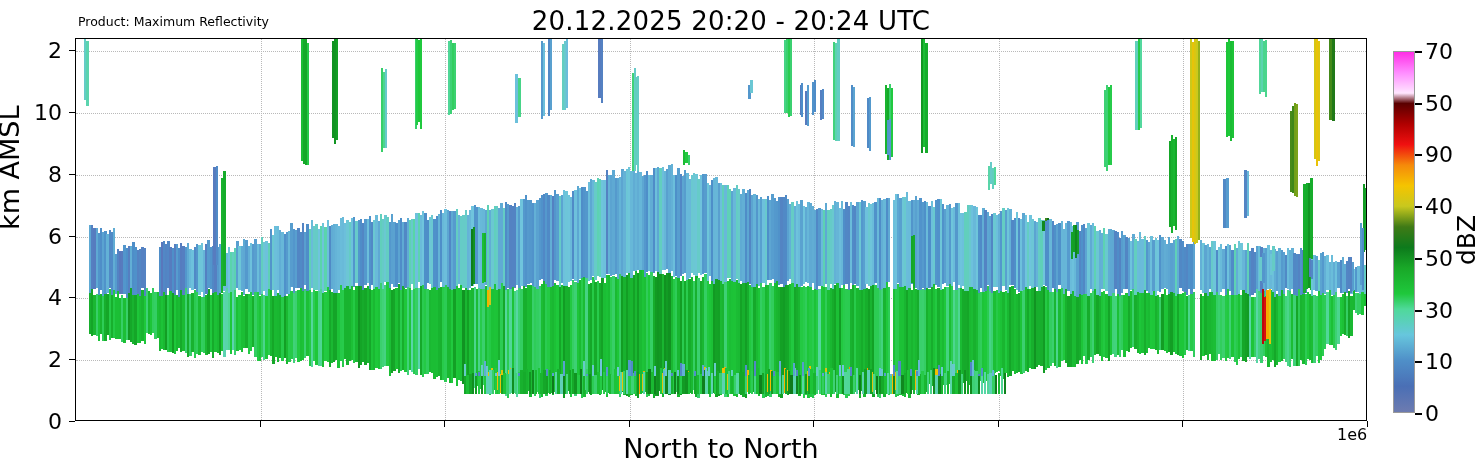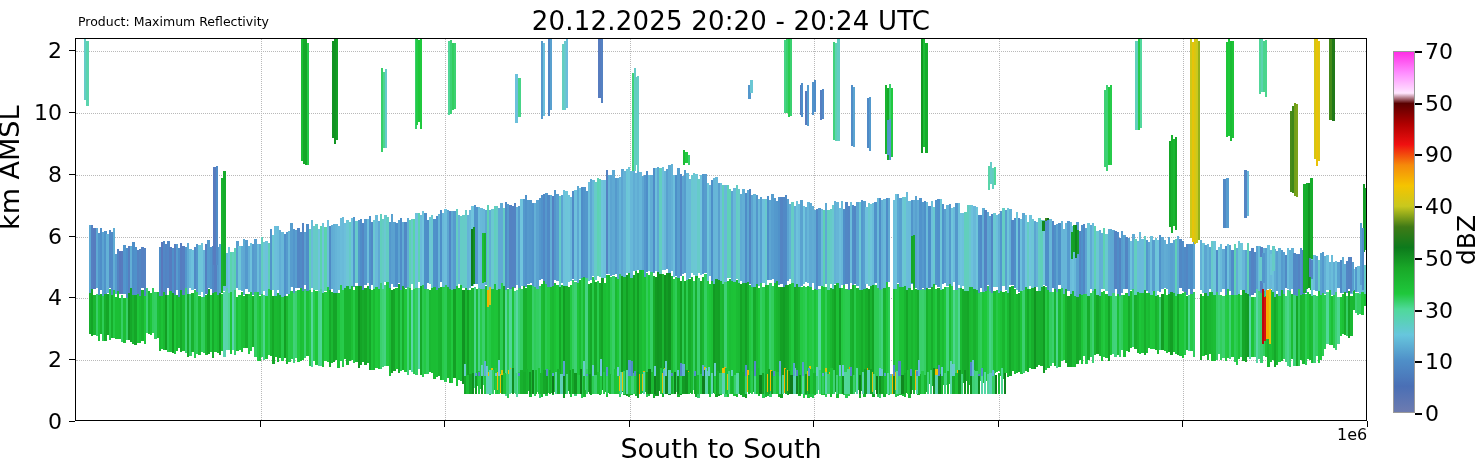--- a/index.html
+++ b/index.html
@@ -1702,21 +1702,21 @@
 
 <div id="xticks">
     <div class="xtick-mark" style="left: 259.571px;"></div>
     <div class="xtick-mark" style="left: 444.143px;"></div>
     <div class="xtick-mark" style="left: 628.714px;"></div>
     <div class="xtick-mark" style="left: 813.286px;"></div>
     <div class="xtick-mark" style="left: 997.857px;"></div>
     <div class="xtick-mark" style="left: 1182.43px;"></div>
     <div class="xtick-mark" style="left: 1367px;"></div>
   </div>
-<div id="xlabel">South to South</div>
+<div id="xlabel">North to North</div>
 <div id="x-exponent">1e6</div>
 
 <div id="cbar-box">
   <div id="cbar-grad" style="background: linear-gradient(to top, rgb(109, 123, 176) 0%, rgb(74, 111, 181) 7.14%, rgb(79, 143, 200) 14.29%, rgb(103, 198, 221) 21.43%, rgb(79, 217, 154) 28.57%, rgb(31, 200, 60) 32.86%, rgb(25, 168, 40) 40%, rgb(13, 122, 28) 45.71%, rgb(63, 122, 22) 51.43%, rgb(200, 200, 30) 57.14%, rgb(245, 196, 0) 62.86%, rgb(245, 138, 10) 68.57%, rgb(240, 16, 16) 74.29%, rgb(176, 0, 0) 80%, rgb(90, 0, 0) 85.71%, rgb(255, 230, 255) 88.57%, rgb(255, 140, 255) 94.29%, rgb(255, 46, 230) 100%);"></div>
 </div>
 <div id="cbticks">
     <div class="cbtick-mark" style="top: 413px;"></div>
     <div class="cbtick-label" style="top: 413px;">0</div>
     <div class="cbtick-mark" style="top: 361.286px;"></div>
     <div class="cbtick-label" style="top: 361.286px;">10</div>

